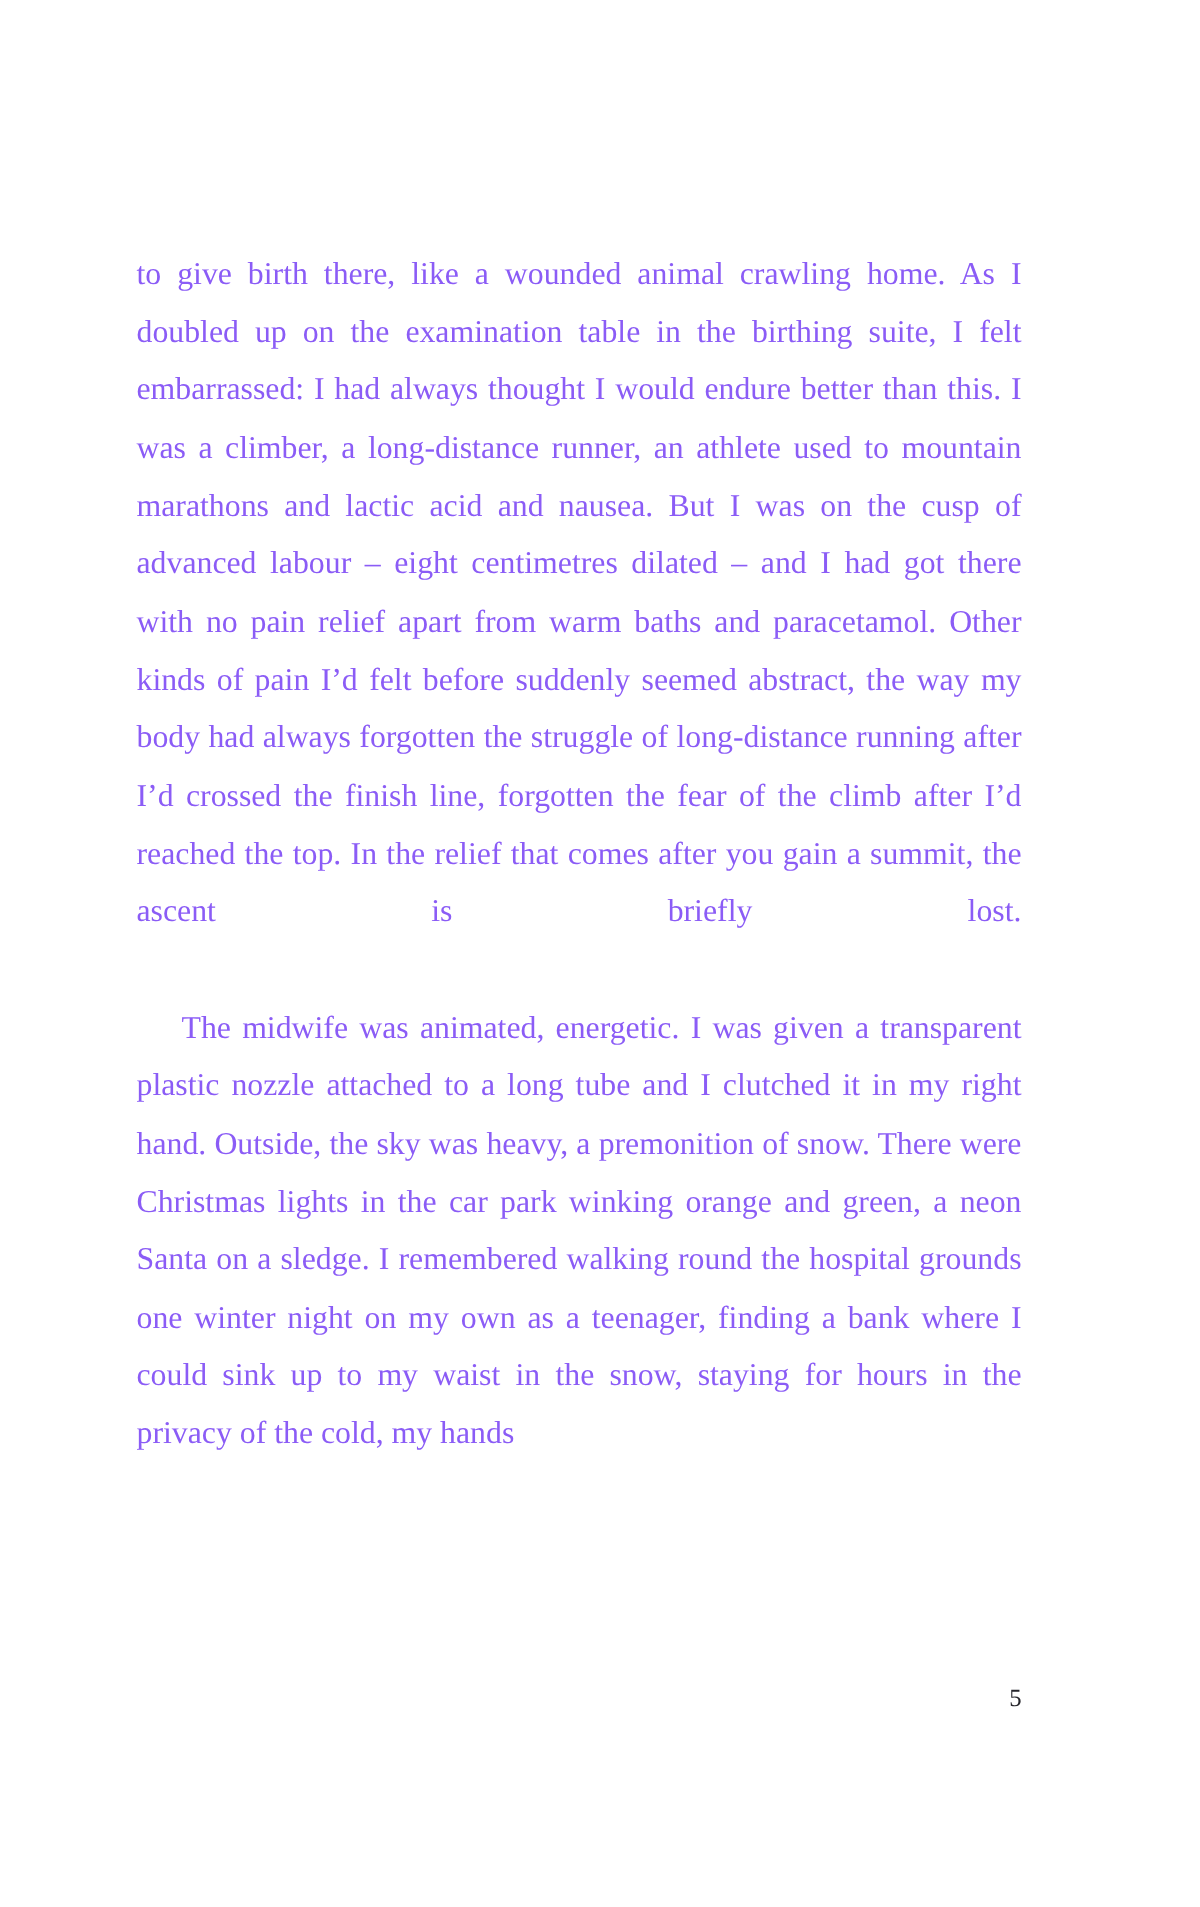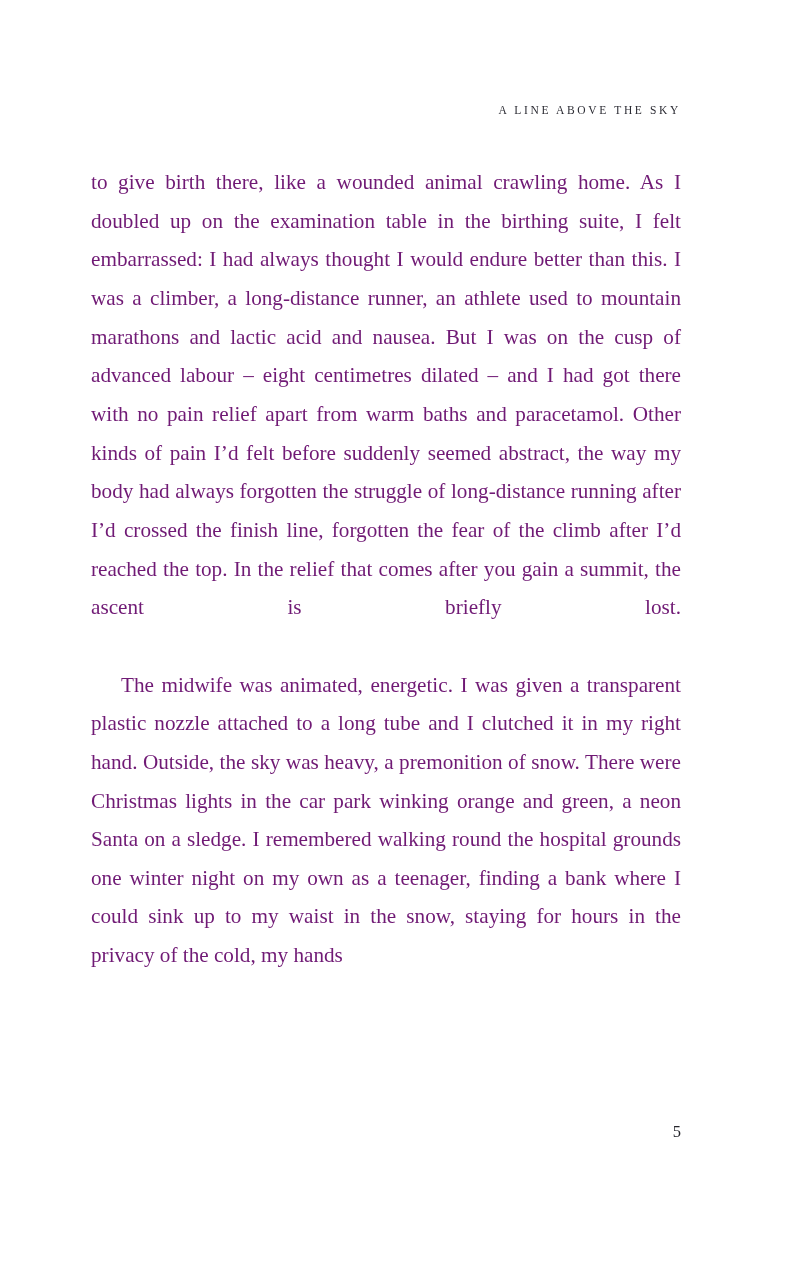--- a/index.html
+++ b/index.html
@@ -44,21 +44,21 @@
     top: 163px;
     width: 590px;
   }
 
   .para {
     margin: 0;
     font-size: 21.2px;
     line-height: 38.65px;
     text-align: justify;
     text-justify: inter-word;
-    color: #701a75;
+    color: #8b5cf6;
     hyphens: manual;
     -webkit-hyphens: manual;
   }
   .para.indented {
     text-indent: 30px;
   }
   
   .para::after {
     content: "";
     display: inline-block;
@@ -77,21 +77,20 @@
     text-align: right;
     font-size: 16.5px;
     color: #25252b;
   }
 </style>
 </head>
 <body>
 
 <div class="page">
 
-  <div class="running-head">A LINE ABOVE THE SKY</div>
 
   <div class="text-block">
     <p class="para">to give birth there, like a wounded animal crawling home. As I doubled up on the examination table in the birthing suite, I felt embarrassed: I had always thought I would endure better than this. I was a climber, a long-distance runner, an athlete used to mountain marathons and lactic acid and nausea. But I was on the cusp of advanced labour – eight centimetres dilated – and I had got there with no pain relief apart from warm baths and paracetamol. Other kinds of pain I’d felt before suddenly seemed abstract, the way my body had always forgotten the struggle of long-distance running after I’d crossed the finish line, forgotten the fear of the climb after I’d reached the top. In the relief that comes after you gain a summit, the ascent is briefly lost.</p>
     <p class="para indented no-stretch">The midwife was animated, energetic. I was given a transparent plastic nozzle attached to a long tube and I clutched it in my right hand. Outside, the sky was heavy, a premonition of snow. There were Christmas lights in the car park winking orange and green, a neon Santa on a sledge. I remembered walking round the hospital grounds one winter night on my own as a teenager, finding a bank where I could sink up to my waist in the snow, staying for hours in the privacy of the cold, my hands</p>
   </div>
 
   <div class="folio">5</div>
 
 </div>
 

